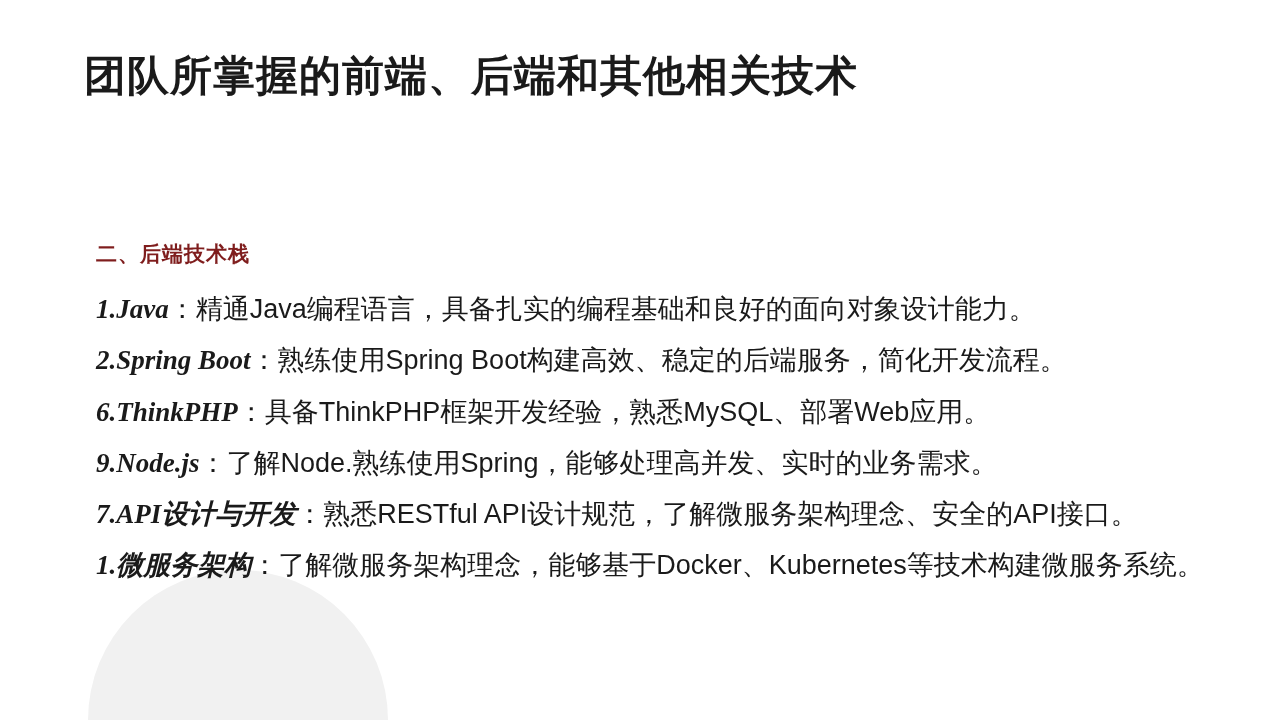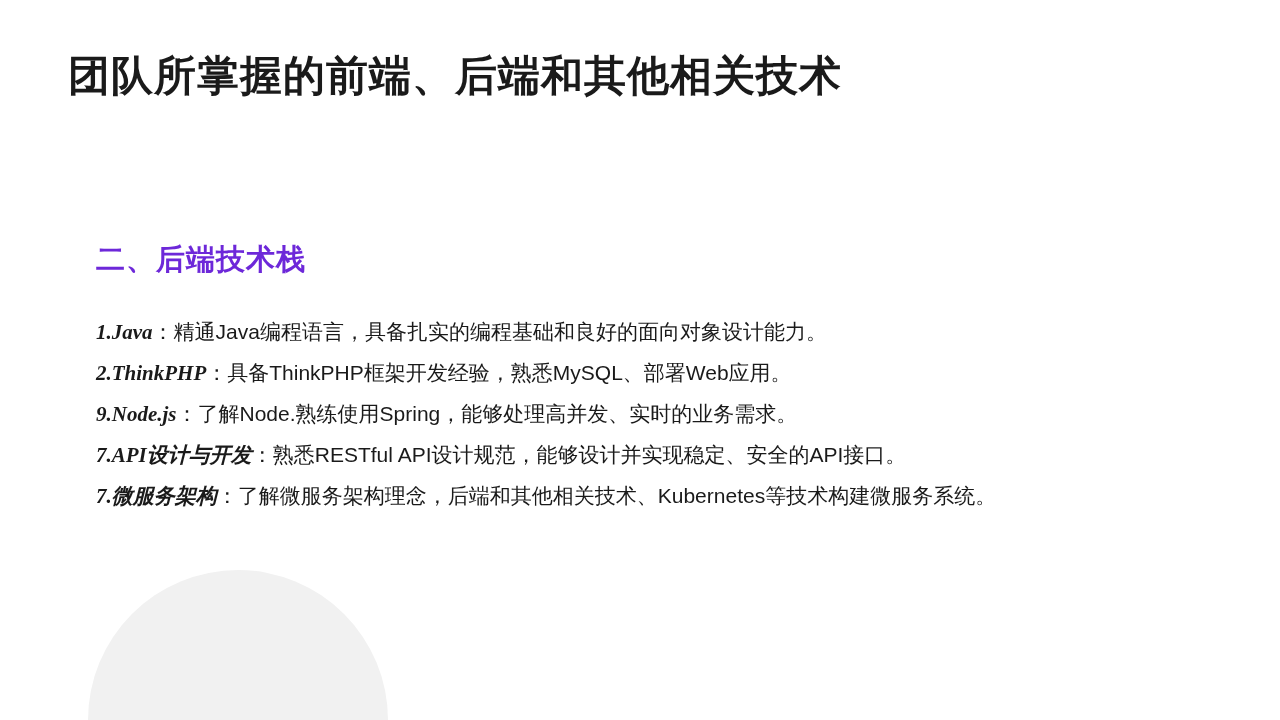--- a/index.html
+++ b/index.html
@@ -42,48 +42,48 @@
     left: 88px;
     bottom: -150px;
     width: 300px;
     height: 300px;
     border-radius: 50%;
     background: #f1f1f1;
   }
 
   .title {
     position: absolute;
-    left: 68px;
+    left: 84px;
     top: 48px;
     font-size: 42px;
     font-weight: bold;
     color: #1a1a1a;
     letter-spacing: 1px;
     white-space: nowrap;
     font-family: "Liberation Sans", sans-serif;
   }
 
   .content {
     position: absolute;
     left: 96px;
     top: 240px;
     width: 1110px;
   }
 
   .section-heading {
-    font-size: 29px;
+    font-size: 21px;
     font-weight: bold;
-    color: #6d28d9;
-    margin-bottom: 32px;
+    color: #7f1d1d;
+    margin-bottom: 16px;
     font-family: "Liberation Serif", serif;
     letter-spacing: 1px;
   }
 
   .item {
-    font-size: 21px;
+    font-size: 27px;
     color: #1a1a1a;
     line-height: 1.9;
     white-space: nowrap;
     font-family: "Liberation Sans", sans-serif;
   }
 
   .item .lead {
     font-weight: bold;
     font-style: italic;
     font-family: "Liberation Serif", serif;
@@ -100,32 +100,35 @@
   <div class="title">团队所掌握的前端、后端和其他相关技术</div>
 
   <div class="content">
 
     <div class="section-heading">二、后端技术栈</div>
 
     <div class="item">
       <span class="lead">1.Java</span><span>：精通Java编程语言，具备扎实的编程基础和良好的面向对象设计能力。</span>
     </div>
 
+    <div class="item">
+      <span class="lead">2.Spring Boot</span><span>：熟练使用Spring Boot构建高效、稳定的后端服务，简化开发流程。</span>
+    </div>
 
     <div class="item">
-      <span class="lead">2.ThinkPHP</span><span>：具备ThinkPHP框架开发经验，熟悉MySQL、部署Web应用。</span>
+      <span class="lead">6.ThinkPHP</span><span>：具备ThinkPHP框架开发经验，熟悉MySQL、部署Web应用。</span>
     </div>
 
     <div class="item">
       <span class="lead">9.Node.js</span><span>：了解Node.熟练使用Spring，能够处理高并发、实时的业务需求。</span>
     </div>
 
 
     <div class="item">
-      <span class="lead">7.API设计与开发</span><span>：熟悉RESTful API设计规范，能够设计并实现稳定、安全的API接口。</span>
+      <span class="lead">7.API设计与开发</span><span>：熟悉RESTful API设计规范，了解微服务架构理念、安全的API接口。</span>
     </div>
 
     <div class="item">
-      <span class="lead">7.微服务架构</span><span>：了解微服务架构理念，后端和其他相关技术、Kubernetes等技术构建微服务系统。</span>
+      <span class="lead">1.微服务架构</span><span>：了解微服务架构理念，能够基于Docker、Kubernetes等技术构建微服务系统。</span>
     </div>
 
   </div>
 </div>
 
 </body></html>

